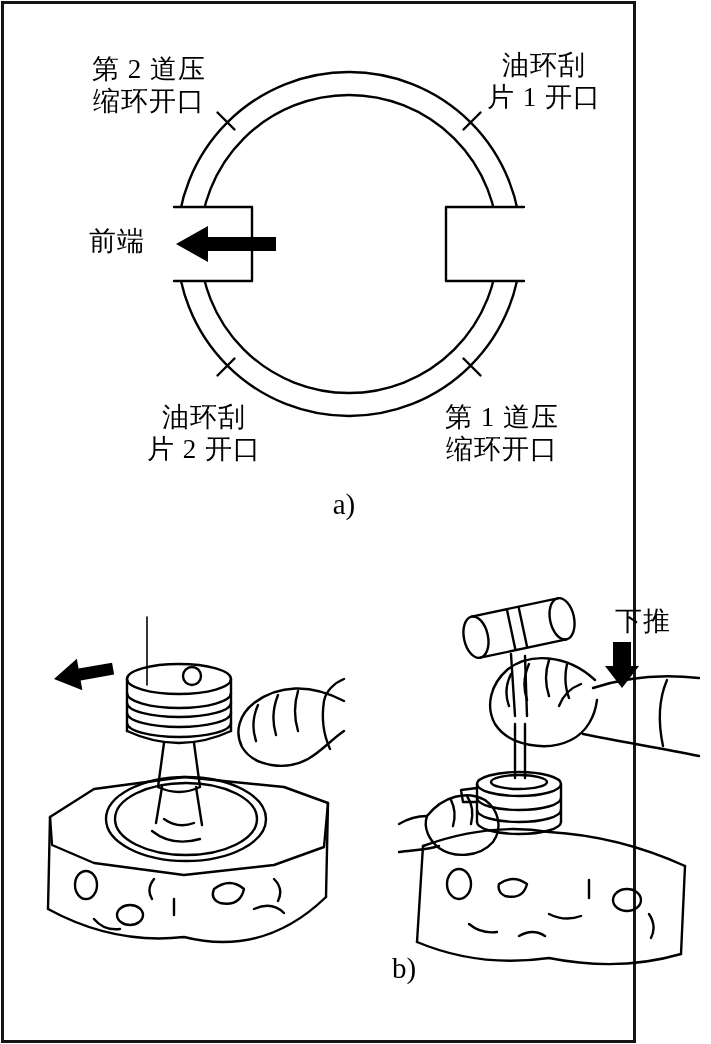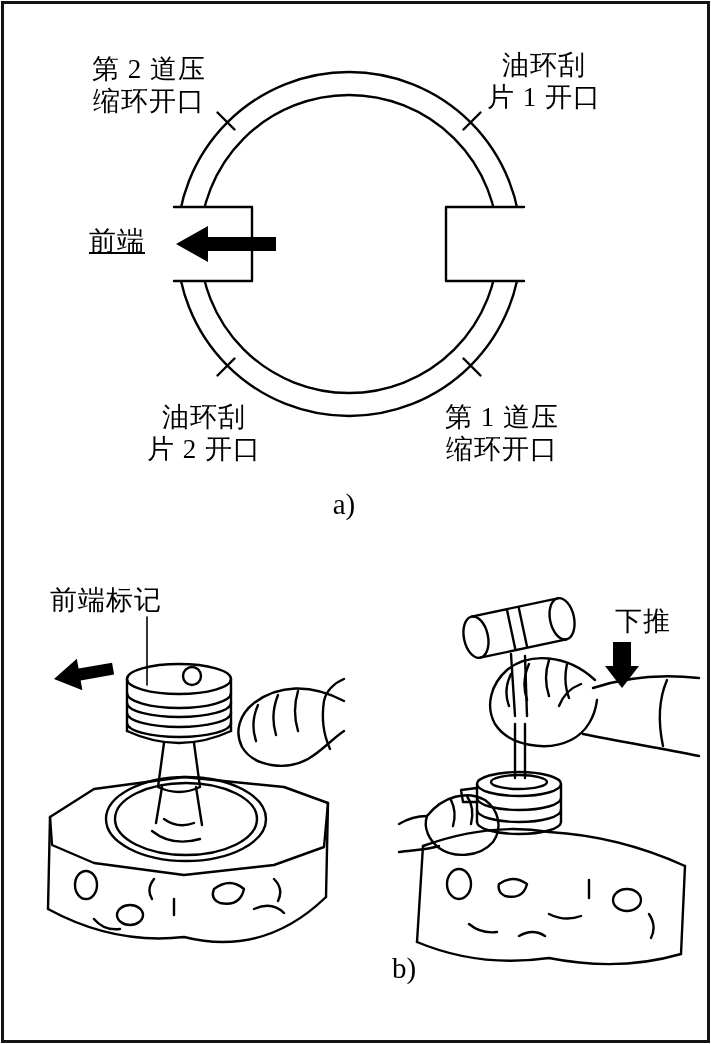--- a/index.html
+++ b/index.html
@@ -1,18 +1,18 @@
 <!DOCTYPE html>
 <html><head>
 <meta charset="utf-8">
 <style>
   * { margin:0; padding:0; box-sizing:border-box; }
   html,body { width:711px; height:1044px; background:#ffffff;
     font-family:"Liberation Serif","DejaVu Serif",serif; color:#000; }
-  .frame { position:absolute; left:1px; top:1px; width:709px; height:1042px;
+  .frame { position:absolute; left:1px; top:1px; width:635px; height:1042px;
     border:3px solid #141414; background:#fff; }
   .abs { position:absolute; }
   .cjk-label { font-size:27px; line-height:1.18; text-align:center;
     white-space:pre-line; letter-spacing:1px; }
   .caption { font-size:29px; text-align:center; }
   svg { position:absolute; overflow:visible; display:block; }
   .ln { fill:none; stroke:#000; stroke-width:2.4; stroke-linecap:round; stroke-linejoin:round; }
   .thin { stroke-width:1.6; }
   .solid { fill:#000; stroke:none; }
   .erase { fill:#fff; stroke:none; }
@@ -21,21 +21,21 @@
 <body>
 
 <div class="frame">
 
   <div class="abs cjk-label" style="left:55px; top:50px; width:180px;">第 2 道压
 缩环开口</div>
 
   <div class="abs cjk-label" style="left:450px; top:46px; width:180px;">油环刮
 片 1 开口</div>
 
-  <div class="abs cjk-label" style="left:76px; top:222px; width:74px;text-decoration:underline;">前端</div>
+  <div class="abs cjk-label" style="left:76px; top:222px; width:74px;">前端</div>
 
   <div class="abs cjk-label" style="left:110px; top:398px; width:180px;">油环刮
 片 2 开口</div>
 
   <div class="abs cjk-label" style="left:408px; top:398px; width:180px;">第 1 道压
 缩环开口</div>
 
   <svg style="left:160px; top:55px;" width="370" height="370" viewBox="0 0 370 370">
     <g>
       <circle class="ln" cx="185" cy="185" r="172"></circle>
@@ -51,21 +51,20 @@
       <path class="ln" d="M299.5,70.5 L316.5,53.5"></path>
       <path class="ln" d="M70.5,70.5 L53.5,53.5"></path>
       <path class="ln" d="M70.5,299.5 L53.5,316.5"></path>
       <path class="ln" d="M299.5,299.5 L316.5,316.5"></path>
     </g>
     <polygon class="solid" points="12,185 44,167 44,178 112,178 112,192 44,192 44,203"></polygon>
   </svg>
 
   <div class="abs caption" style="left:285px; top:484px; width:110px;">a)</div>
 
-  <div class="abs cjk-label" style="left:32px; top:581px; width:140px;">前端标记</div>
 
   <div class="abs cjk-label" style="left:588px; top:602px; width:70px;margin-left:16px;">下推</div>
 
   <svg style="left:30px; top:575px;" width="310" height="385" viewBox="0 0 310 385">
     <path class="ln thin" d="M113,38 L113,106"></path>
     <polygon class="solid" transform="rotate(-10 20 100)" points="20,100 46,84 46,94 80,94 80,106 46,106 46,116"></polygon>
     <g class="ln">
       <ellipse cx="145" cy="100" rx="52" ry="15"></ellipse>
       <circle cx="158" cy="97" r="9"></circle>
       <path d="M93,100 V152 M197,100 V152"></path>

